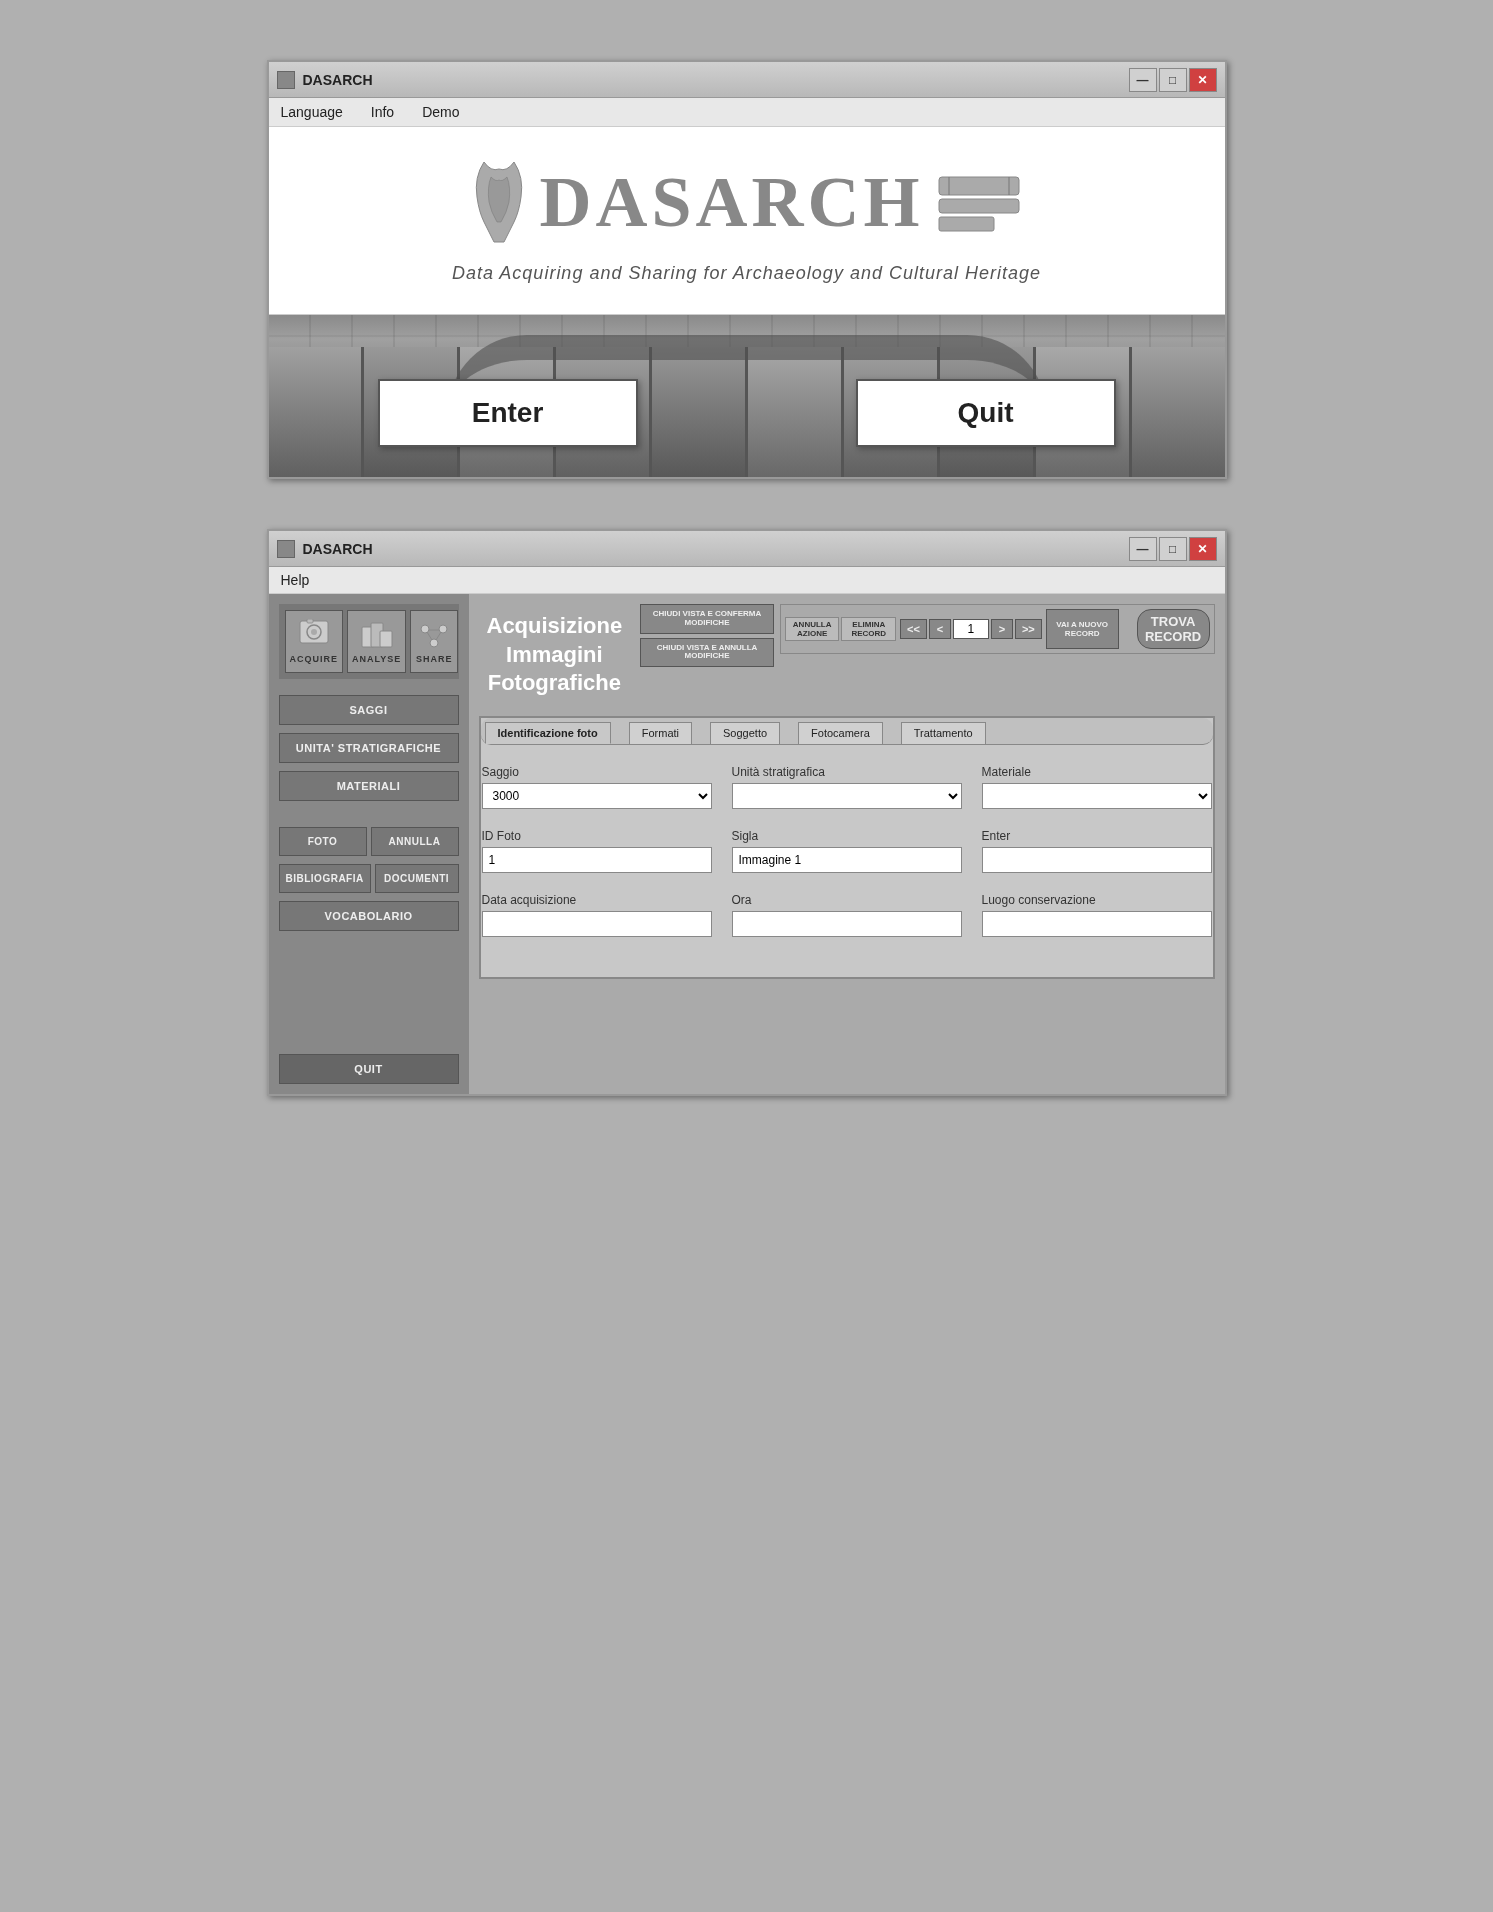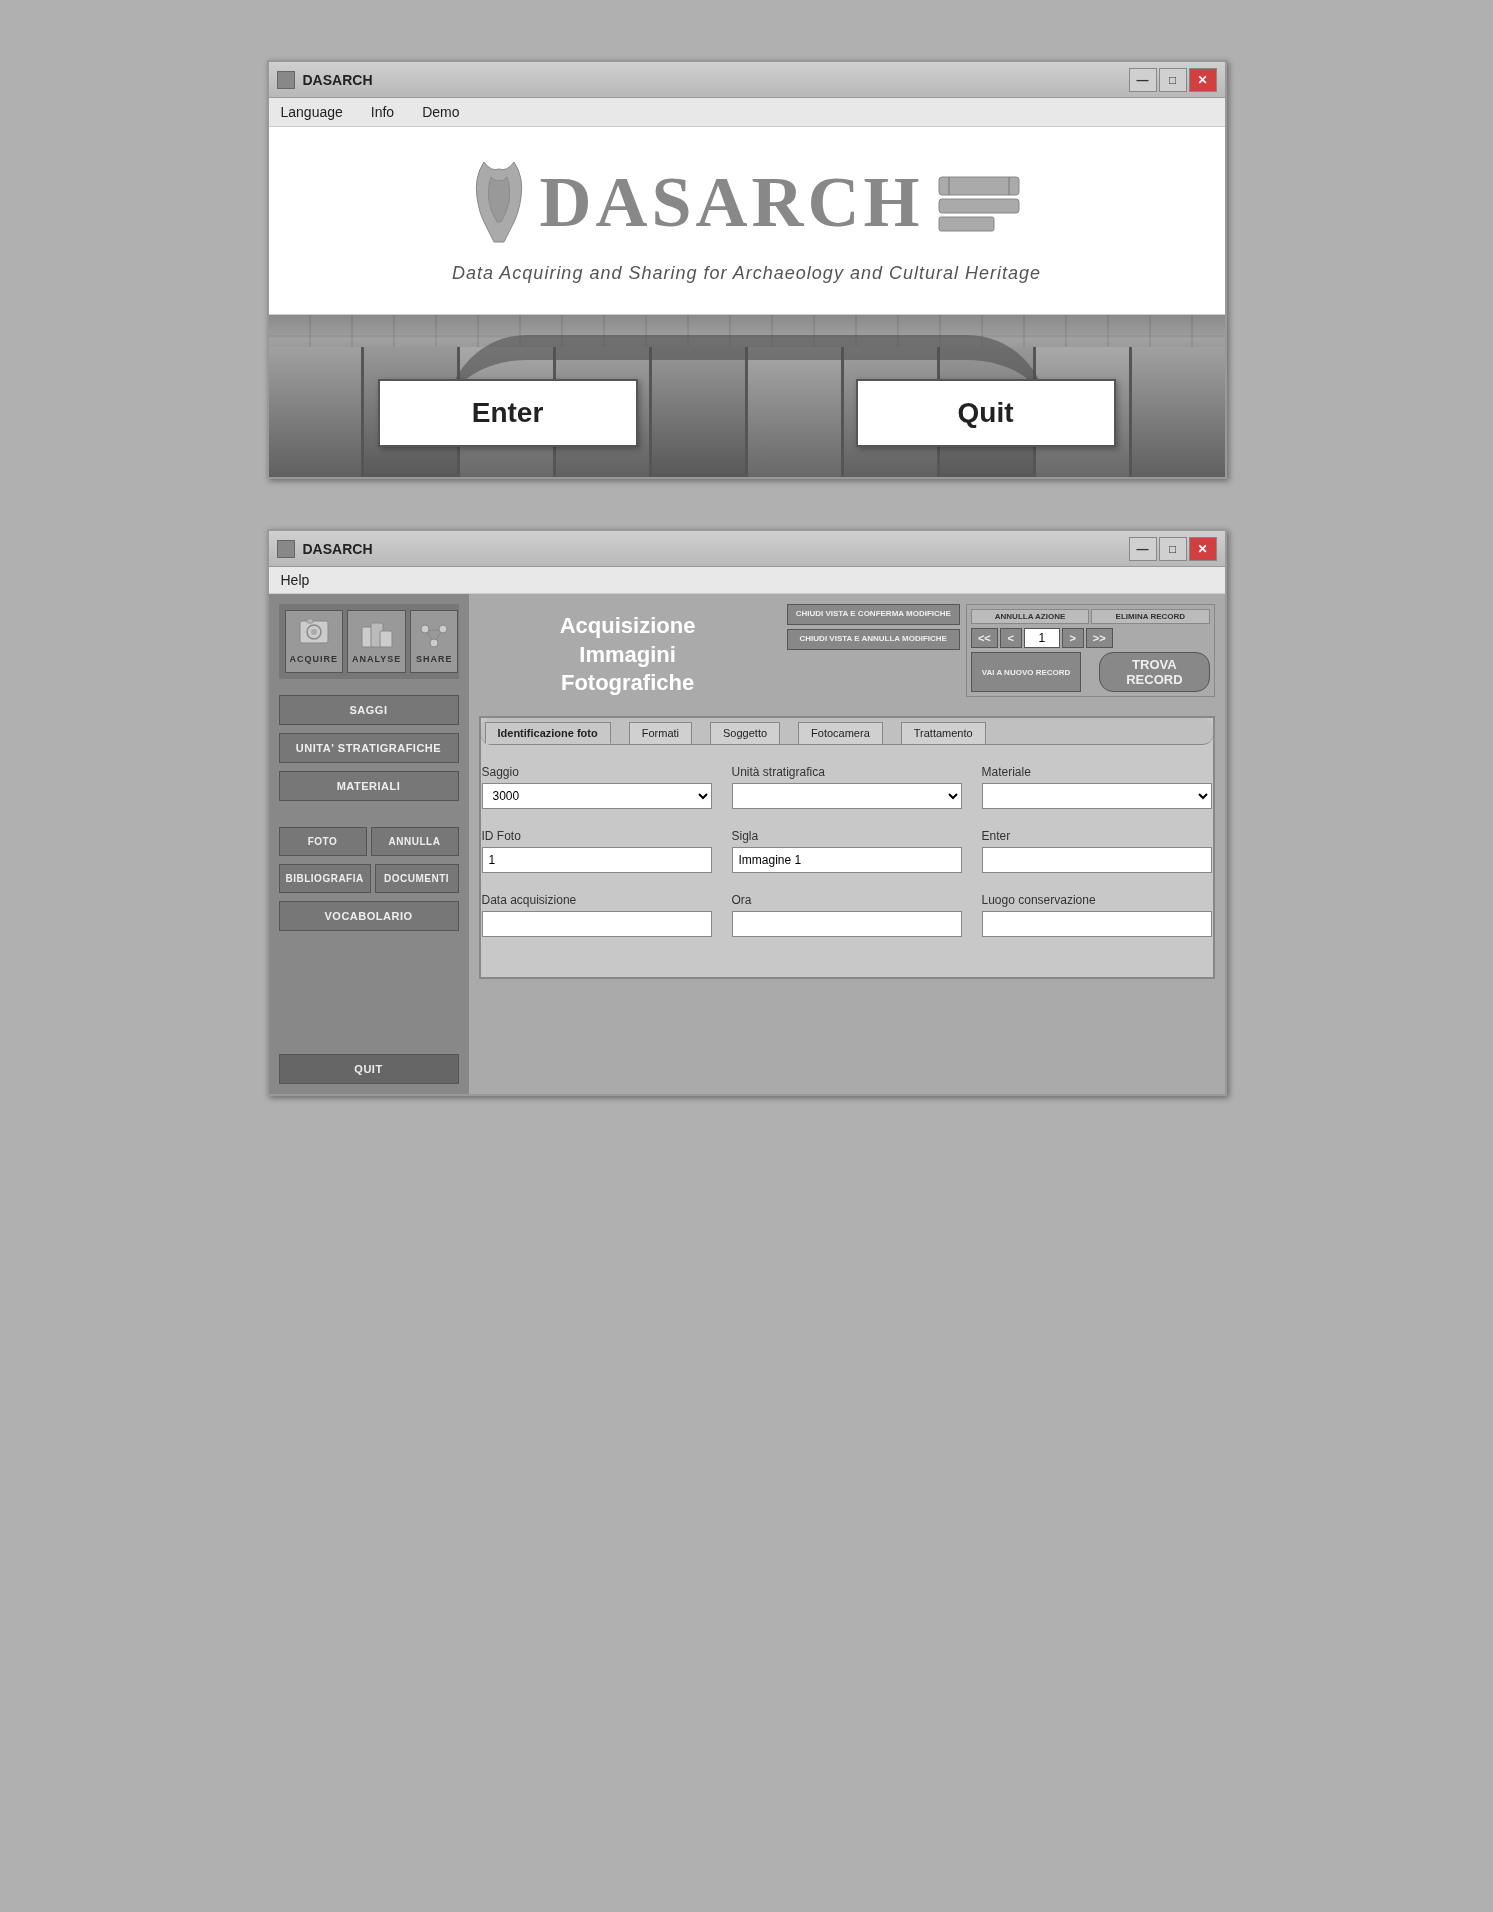--- a/index.html
+++ b/index.html
@@ -295,21 +295,21 @@
       cursor: pointer;
       min-width: 80px;
       line-height: 1.2;
     }
 
     .nav-controls {
       background: #aaa;
       border: 1px solid #888;
       padding: 4px;
       display: flex;
-      flex-direction: column;
+      flex-direction: row;
       gap: 4px;
     }
 
     .nav-top-row {
       display: flex;
       gap: 2px;
       align-items: center;
     }
 
     .nav-label {

